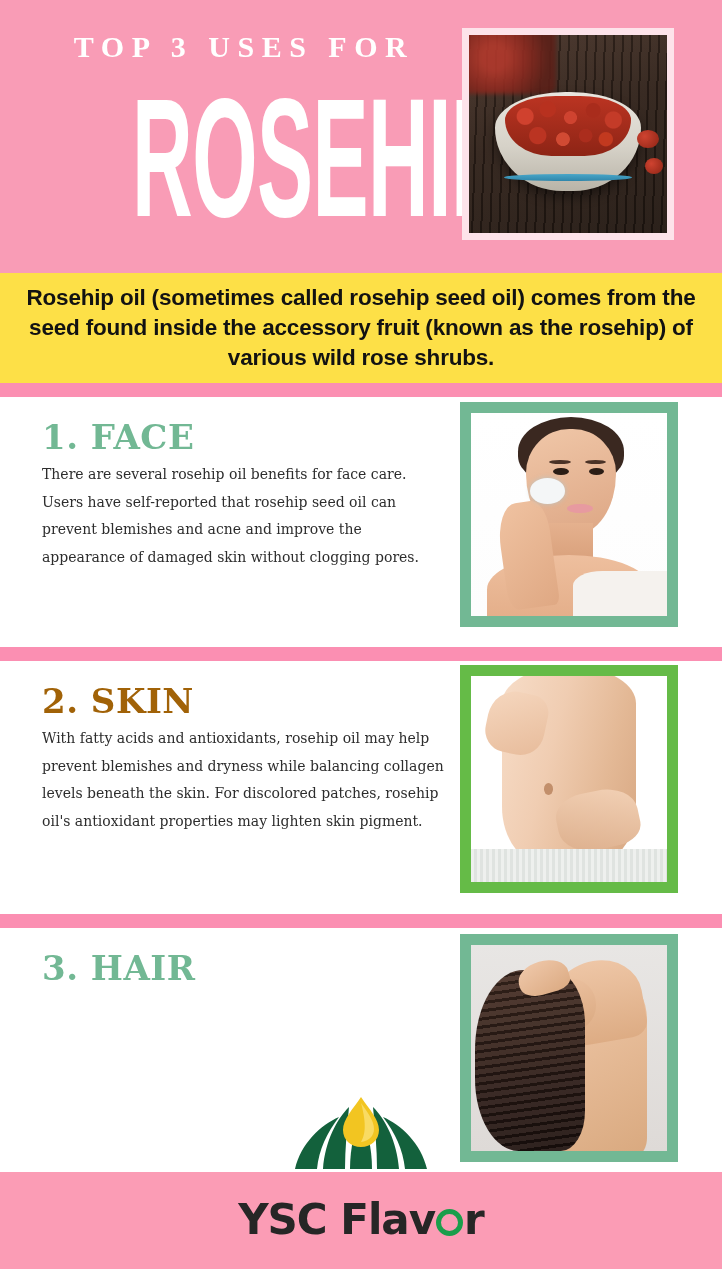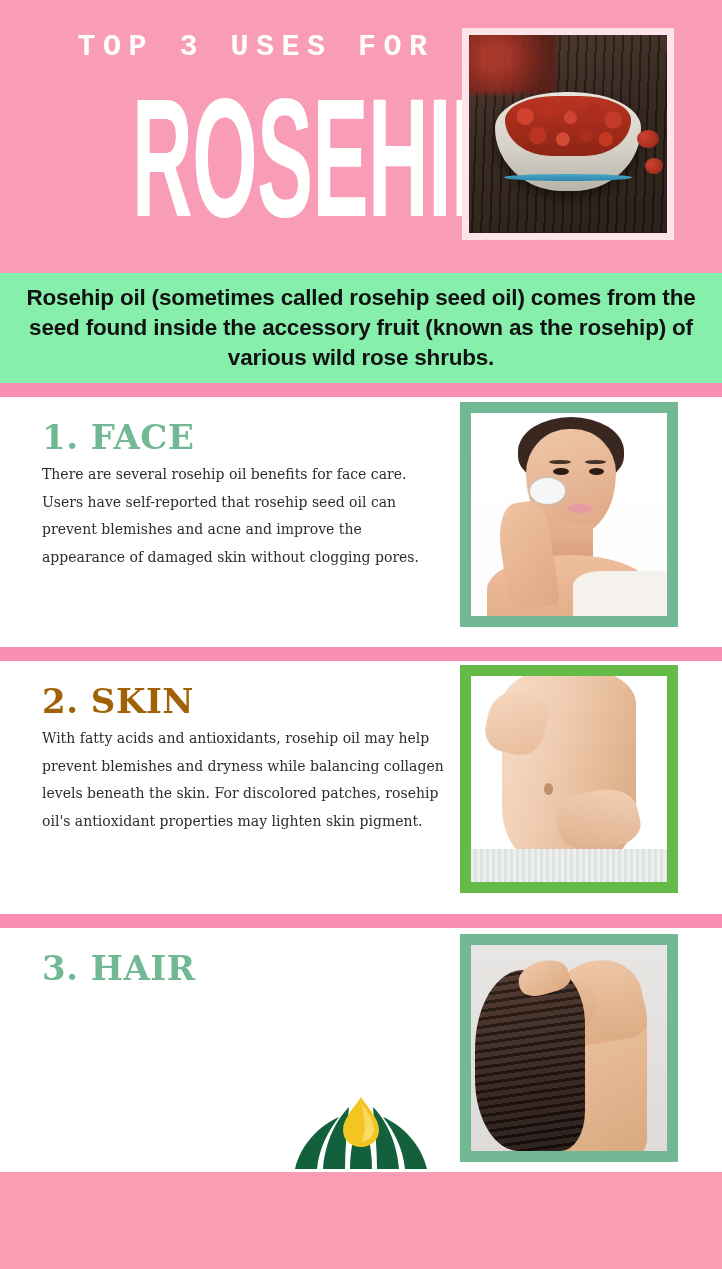--- a/index.html
+++ b/index.html
@@ -10,23 +10,23 @@
     overflow:hidden; position:relative;
   }
 
   
   .header {
     position:relative;
     width:722px; height:273px;
     background:#f99cb6;
   }
   .kicker {
-    position:absolute; left:56px; top:32px;
+    position:absolute; left:44px; top:32px;
     width:400px;
-    font-family:Liberation Mono, monospace;
+    font-family:Liberation Serif, serif;
     font-weight:bold;
     font-size:30px;
     letter-spacing:7.5px;
     color:#ffffff;
     text-align:center;
     line-height:1;
   }
   .bigtitle {
     position:absolute; left:24px; top:78px;
     width:432px; height:160px;
@@ -99,21 +99,21 @@
     position:absolute; right:4%; top:48%;
     width:11%; height:9%;
     border-radius:50%;
     background:radial-gradient(circle at 35% 35%,#cf4330,#8d2415);
   }
   .hero-photo .stray.s2 { right:2%; top:62%; width:9%; height:8%; }
 
   
   .intro {
     width:722px; height:110px;
-    background:#86efac;
+    background:#fde047;
     display:flex; align-items:center; justify-content:center;
     padding:5px 22px;
   }
   .intro p {
     font-family:"Liberation Sans Narrow","Liberation Sans", sans-serif;
     font-weight:bold;
     font-size:22.5px;
     line-height:30px;
     color:#121212;
     text-align:center;
@@ -353,13 +353,16 @@
         <path d="M140 84 C134 58, 114 40, 96 32 C108 48, 116 64, 118 84 Z"></path>
         <path d="M36 84 C38 56, 50 34, 62 22 C60 44, 58 64, 58 84 Z"></path>
         <path d="M112 84 C110 56, 98 34, 86 22 C88 44, 90 64, 90 84 Z"></path>
         <path d="M63 84 C63 62, 68 44, 74 32 C80 44, 85 62, 85 84 Z"></path>
       </g>
       <path d="M74 12 C82 24, 92 34, 92 45 C92 55, 84 62, 74 62 C64 62, 56 55, 56 45 C56 34, 66 24, 74 12 Z" fill="#f2c521"></path>
       <path d="M74 18 C80 27, 87 35, 87 44 C87 51, 82 56, 74 57 C78 50, 80 40, 74 18 Z" fill="#fbe27a" opacity=".75"></path>
     </svg>
   </div>
 
+  <div class="logo-text">
+    <span>YSC Flav</span><span class="ring"></span><span>r</span>
+  </div>
 </div>
 
 </body></html>

